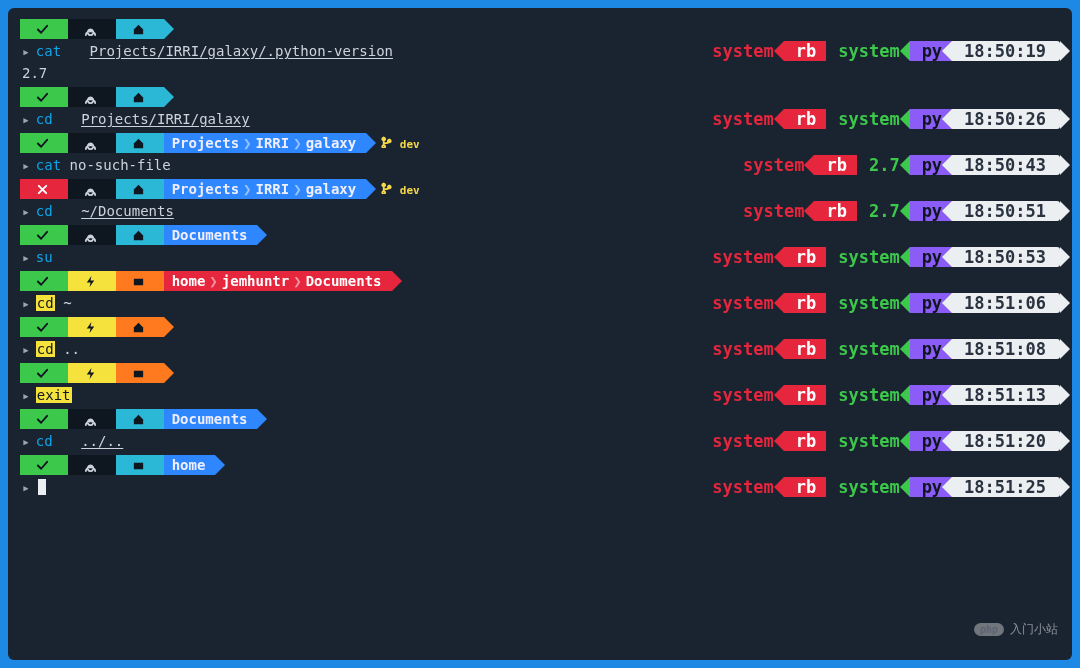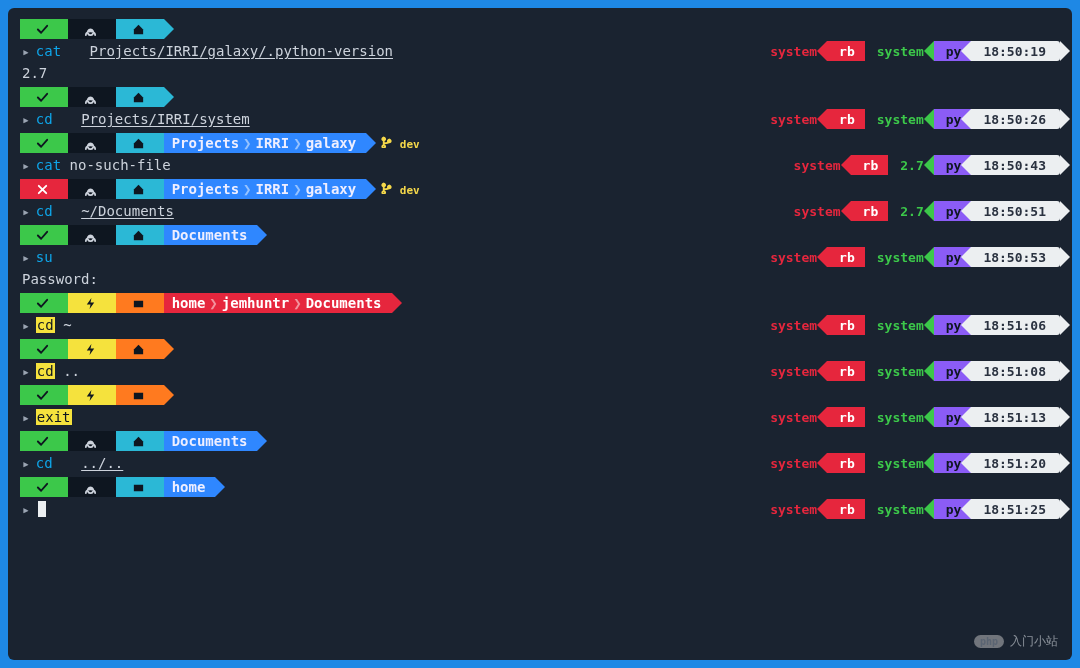--- a/index.html
+++ b/index.html
@@ -68,21 +68,21 @@
   .seg.first { padding-left: 8px; }
 
   
   .rseg {
     display: inline-flex;
     align-items: center;
     height: 20px;
     padding: 0 10px 0 12px;
     position: relative;
     font-weight: bold;
-    font-size: 13px;
+    font-size: 17px;
     white-space: nowrap;
   }
   .rseg .arrow-in {
     position: absolute;
     left: -10px; top:0;
     width:0; height:0;
     border-top:10px solid transparent;
     border-bottom:10px solid transparent;
   }
   .rseg.bg-dark   { color:#e6263d; }
@@ -108,21 +108,21 @@
   .cmd-text { color:#0ea5e9; }
   .path-text { color:#cdd3dc; text-decoration: underline; text-underline-offset:2px;margin-left:20px; }
   .output { color:#cdd3dc; padding-left:2px; height:22px; line-height:22px;}
   .hl-yellow { background:#f5e23d; color:#0e1620; padding:0 1px;}
   .branch { color:#f5d84a; font-weight:bold; margin-left:14px; font-size:11px;}
   .cursor { display:inline-block; width:8px; height:16px; background:#eceff1; vertical-align:middle; margin-left:2px;}
   .sep-in {
     display:inline-block; color:rgba(255,255,255,0.5); margin:0 4px; font-weight:normal;
   }
   .watermark{
-    position:absolute; right:14px; bottom:10px;
+    position:absolute; right:14px; bottom:22px;
     font-size:12px; color:rgba(230,235,240,0.55);
     display:flex; align-items:center; gap:6px;
   }
   .watermark .logo{
     background:rgba(200,200,200,0.5); color:#5a6472;
     border-radius:8px; padding:1px 6px; font-size:10px; font-weight:bold;
   }
   svg.icon{ width:13px; height:13px; }
 </style>
 </head>
@@ -184,21 +184,21 @@
               </svg>&nbsp;<span class="arrow-out"></span></span>
             <span class="seg cyan">&nbsp;<svg class="icon" viewBox="0 0 14 14" fill="currentColor" stroke="none" stroke-width="2" stroke-linecap="round" stroke-linejoin="round">
                 <path d="M2 7 L7 2 L12 7 L12 12 L2 12 Z"></path>
               </svg>&nbsp;<span class="arrow-out"></span></span>
           </div>
         </div>
         <div class="row">
           <div class="left cmd-line">
             <span class="prompt-caret">▸</span>
             <span class="cmd-text">cd</span>
-            <span>&nbsp;<span class="path-text">Projects/IRRI/system</span></span>
+            <span>&nbsp;<span class="path-text">Projects/IRRI/galaxy</span></span>
           </div>
           <div class="right">
             <span class="rseg bg-dark">
               <span>system</span>
             </span>
             <span class="rseg bg-red">
               <span class="arrow-in"></span>
               <span>rb</span>
             </span>
             <span class="rseg bg-darkgreen">
@@ -358,21 +358,20 @@
             <span class="rseg bg-green">
               <span class="arrow-in"></span>
               <span>py</span>
             </span>
             <span class="rseg bg-white last">
               <span class="arrow-in"></span>
               <span>18:50:53</span>
             </span>
           </div>
         </div>
-        <div class="output">Password:</div>
       </div>
       <div class="block">
         <div class="row">
           <div class="left">
             <span class="seg green first">&nbsp;<svg class="icon" viewBox="0 0 14 14" fill="none" stroke="currentColor" stroke-width="2" stroke-linecap="round" stroke-linejoin="round">
                 <path d="M2 7 L5.5 10.5 L12 3"></path>
               </svg>&nbsp;<span class="arrow-out"></span></span>
             <span class="seg yellow">&nbsp;<svg class="icon" viewBox="0 0 14 14" fill="currentColor" stroke="none" stroke-width="2" stroke-linecap="round" stroke-linejoin="round">
                 <path d="M8 1 L3 8 L7 8 L6 13 L11 6 L7 6 Z"></path>
               </svg>&nbsp;<span class="arrow-out"></span></span>

